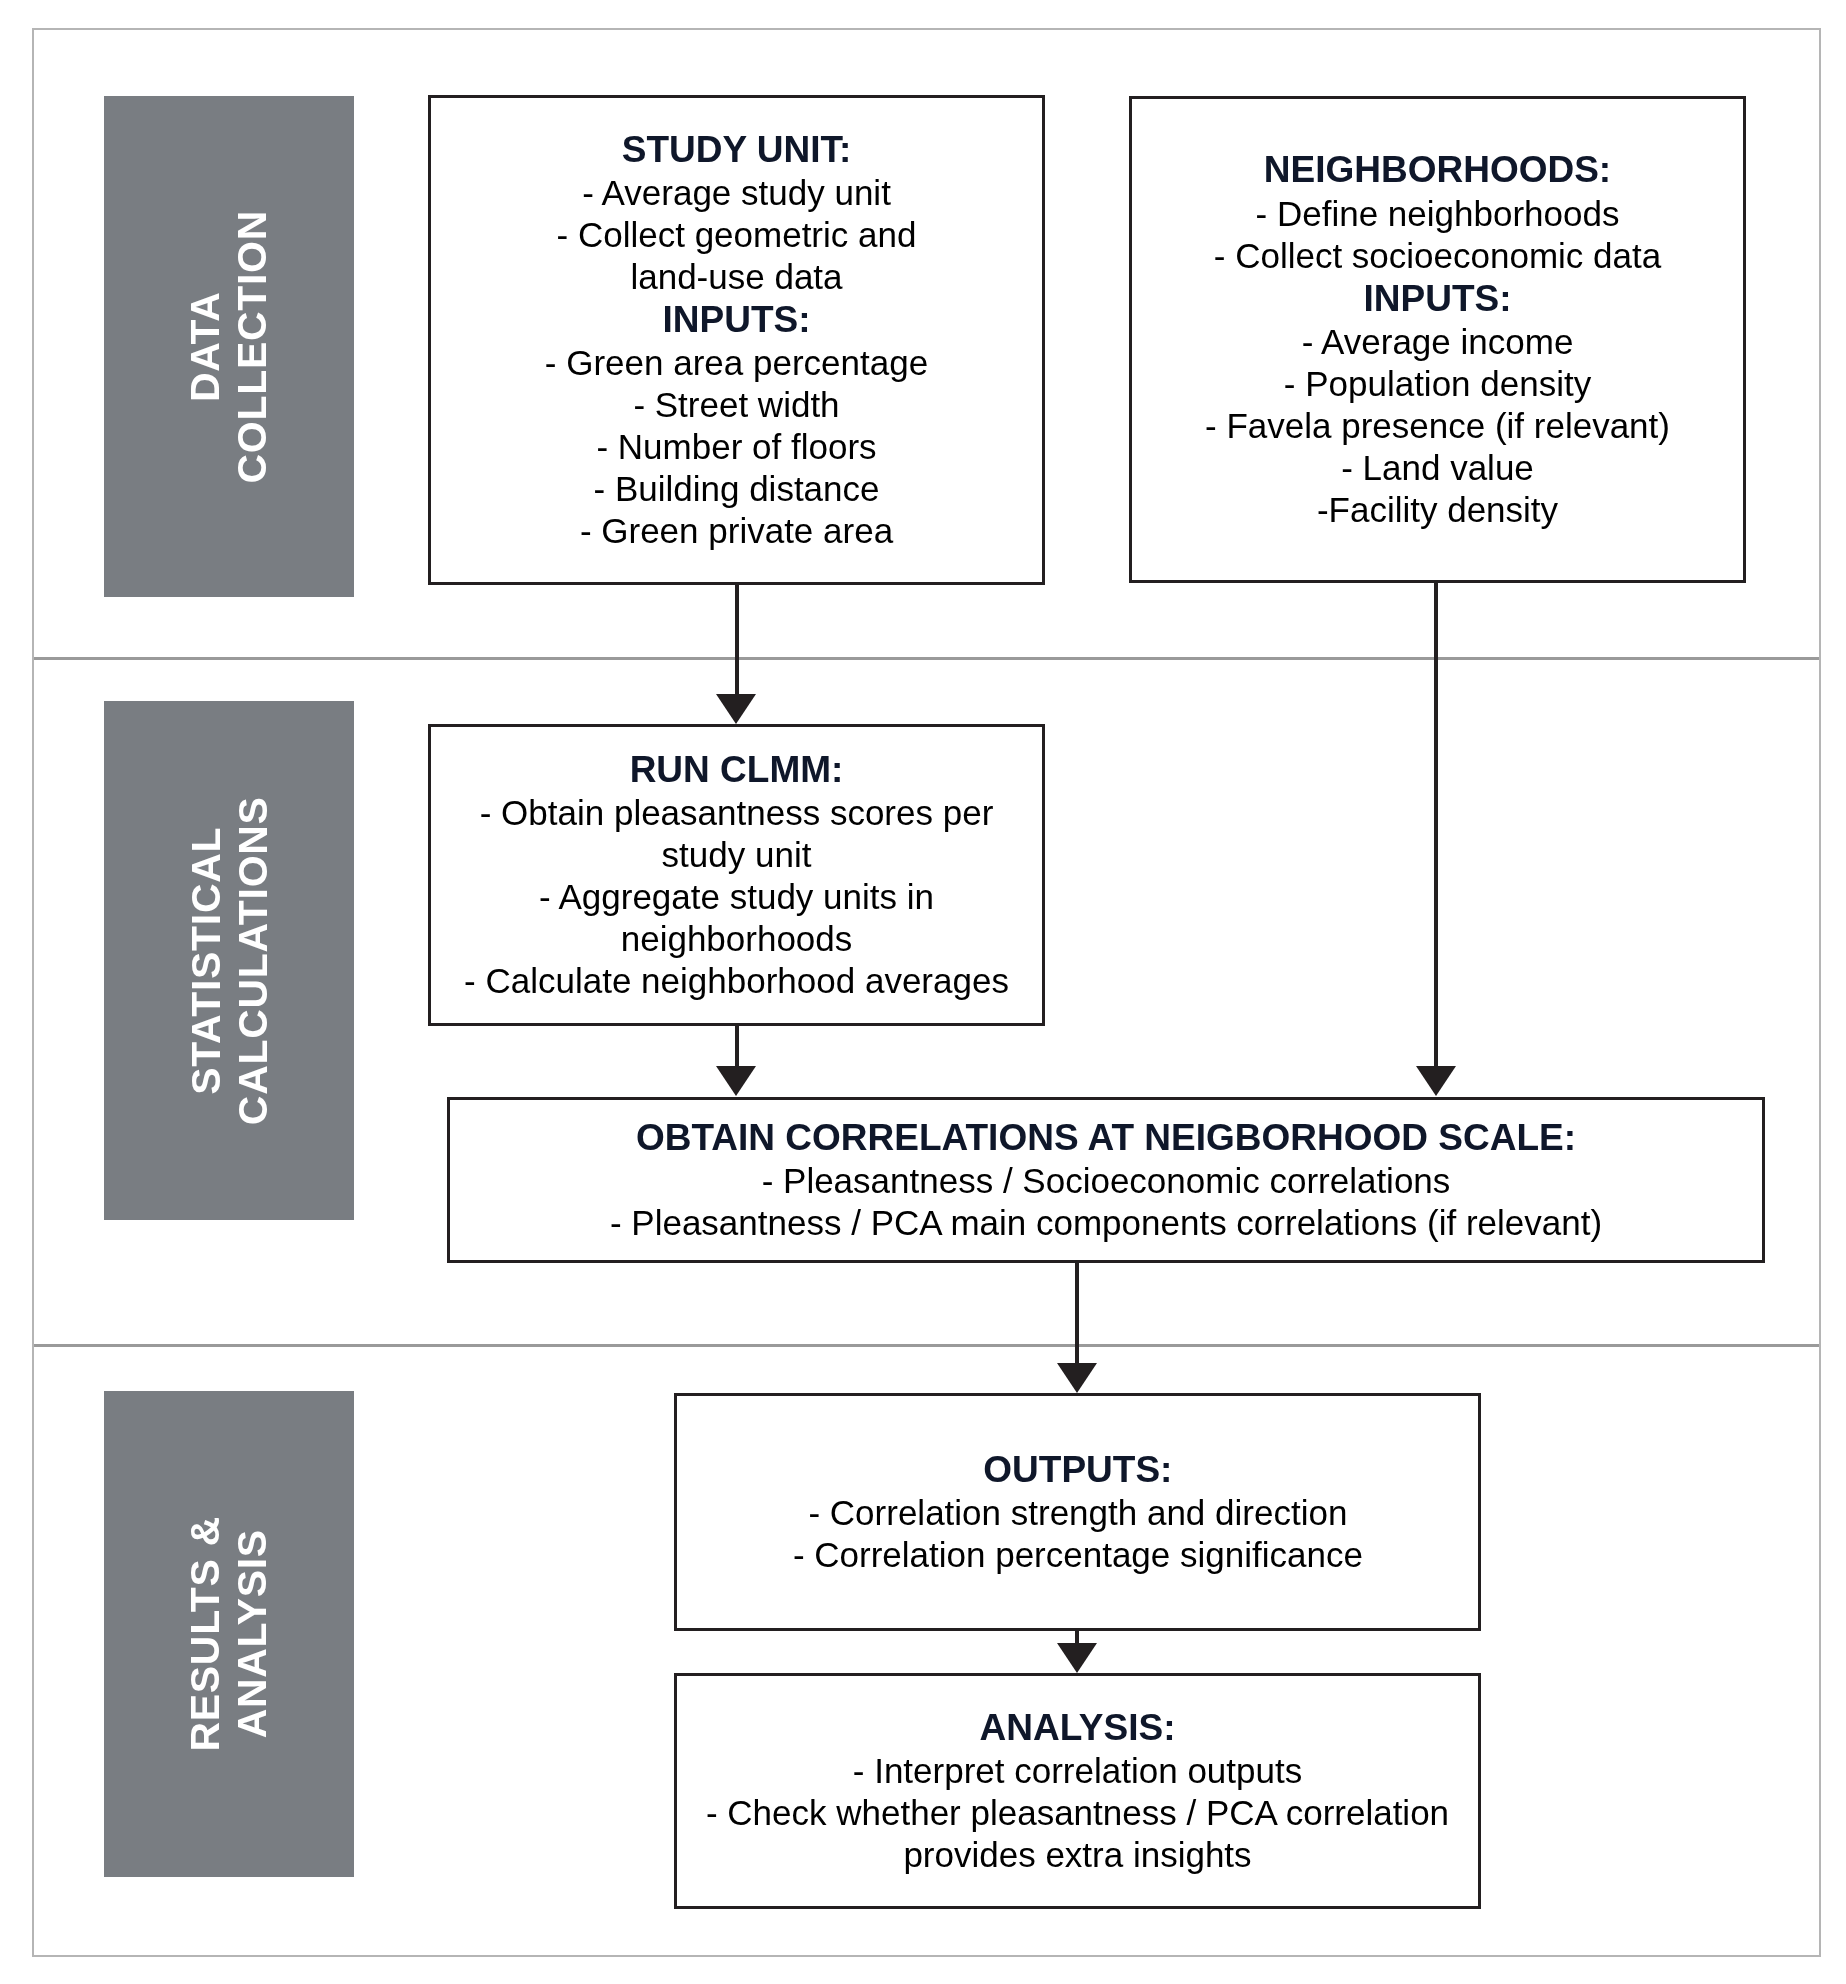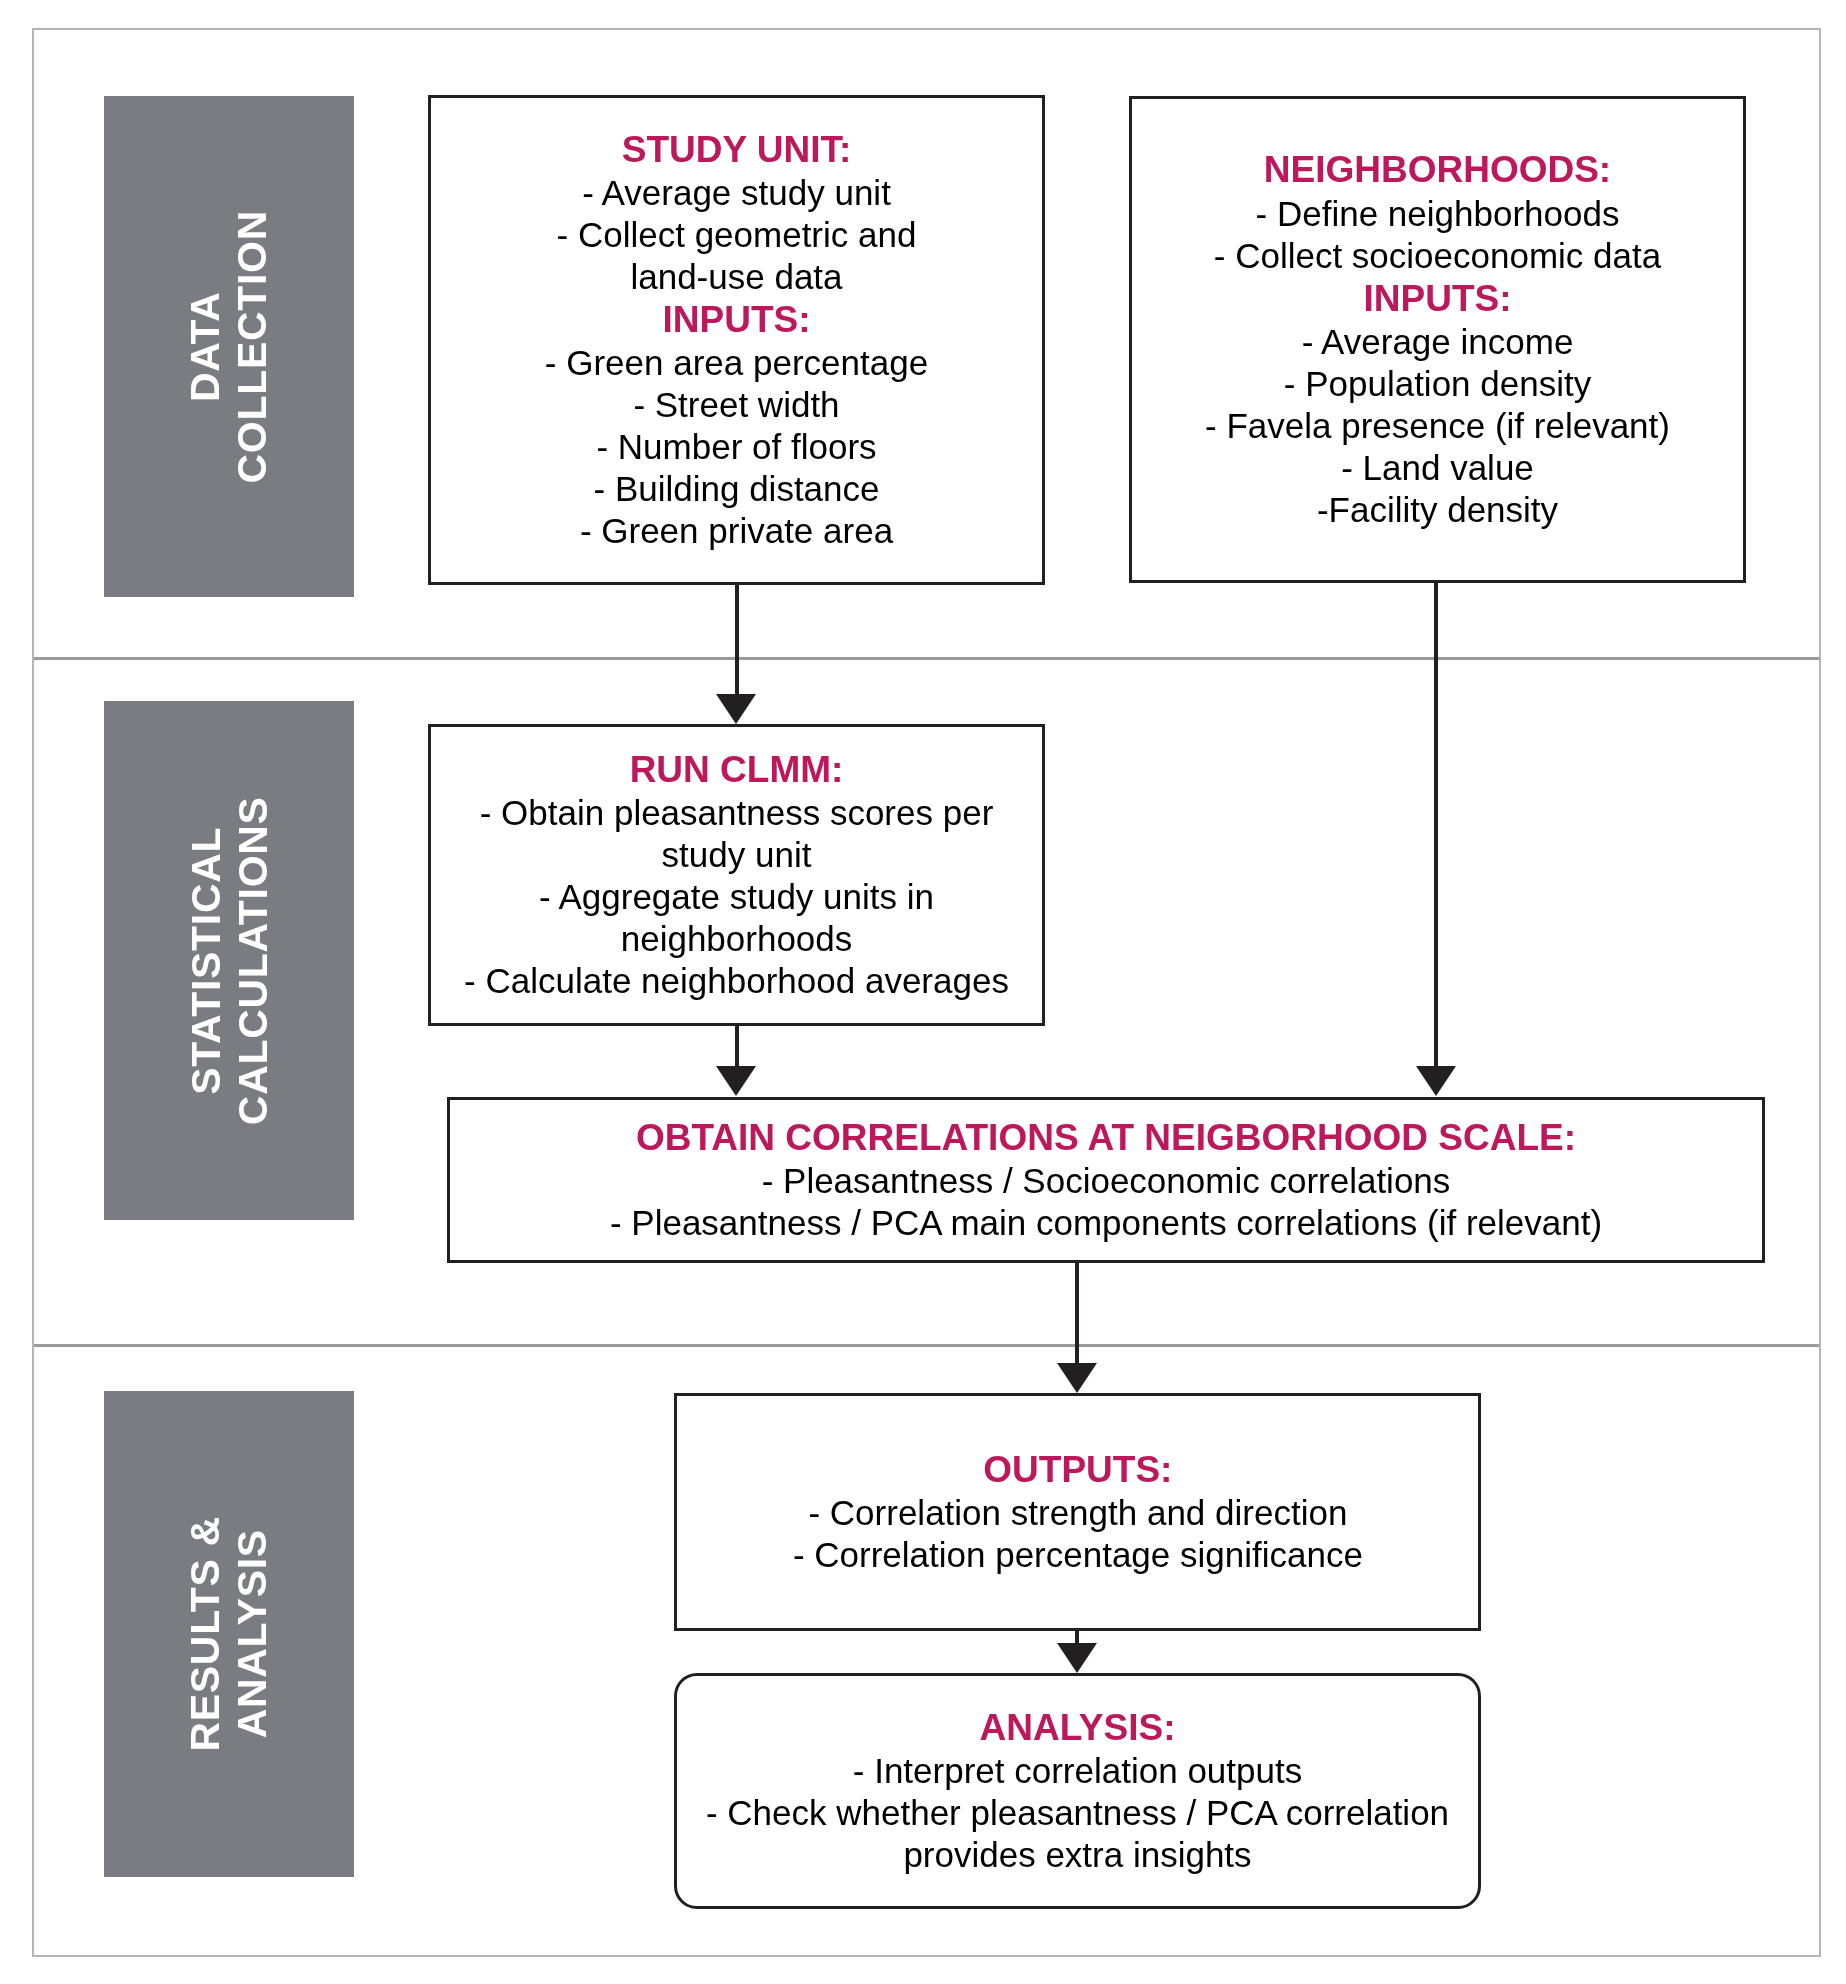--- a/index.html
+++ b/index.html
@@ -76,37 +76,37 @@
     display: flex;
     flex-direction: column;
     align-items: center;
     justify-content: center;
     padding: 6.6px 9.2px;
   }
   .proc-box .box-title {
     font-weight: bold;
     font-size: 37px;
     line-height: 1.19;
-    color: #be185d;
+    color: #0f172a;
     text-align: center;
   }
   .proc-box .box-line {
     font-weight: normal;
     font-size: 35px;
     line-height: 1.20;
     color: #000000;
     text-align: center;
   }
 
   #box-study-unit        { left: 394px; top:  65px; width: 617px; height: 490px; }
   #box-neighborhoods     { left: 1095px; top: 66px; width: 617px; height: 487px; }
   #box-run-clmm          { left: 394px; top: 694px; width: 617px; height: 302px; }
   #box-obtain-correlations { left: 394px; top: 1067px; width: 1318px; height: 166px; margin-left: 19px; }
   #box-outputs           { left: 640px; top: 1363px; width: 807px; height: 238px; padding-left: 10px; }
-  #box-analysis          { left: 640px; top: 1643px; width: 807px; height: 236px; border-radius: 23px; }
+  #box-analysis          { left: 640px; top: 1643px; width: 807px; height: 236px; }
 
   
   .arrow-line {
     position: absolute;
     width: 4px;
     background: #231f20;
   }
   .arrow-head {
     position: absolute;
     width: 0;

